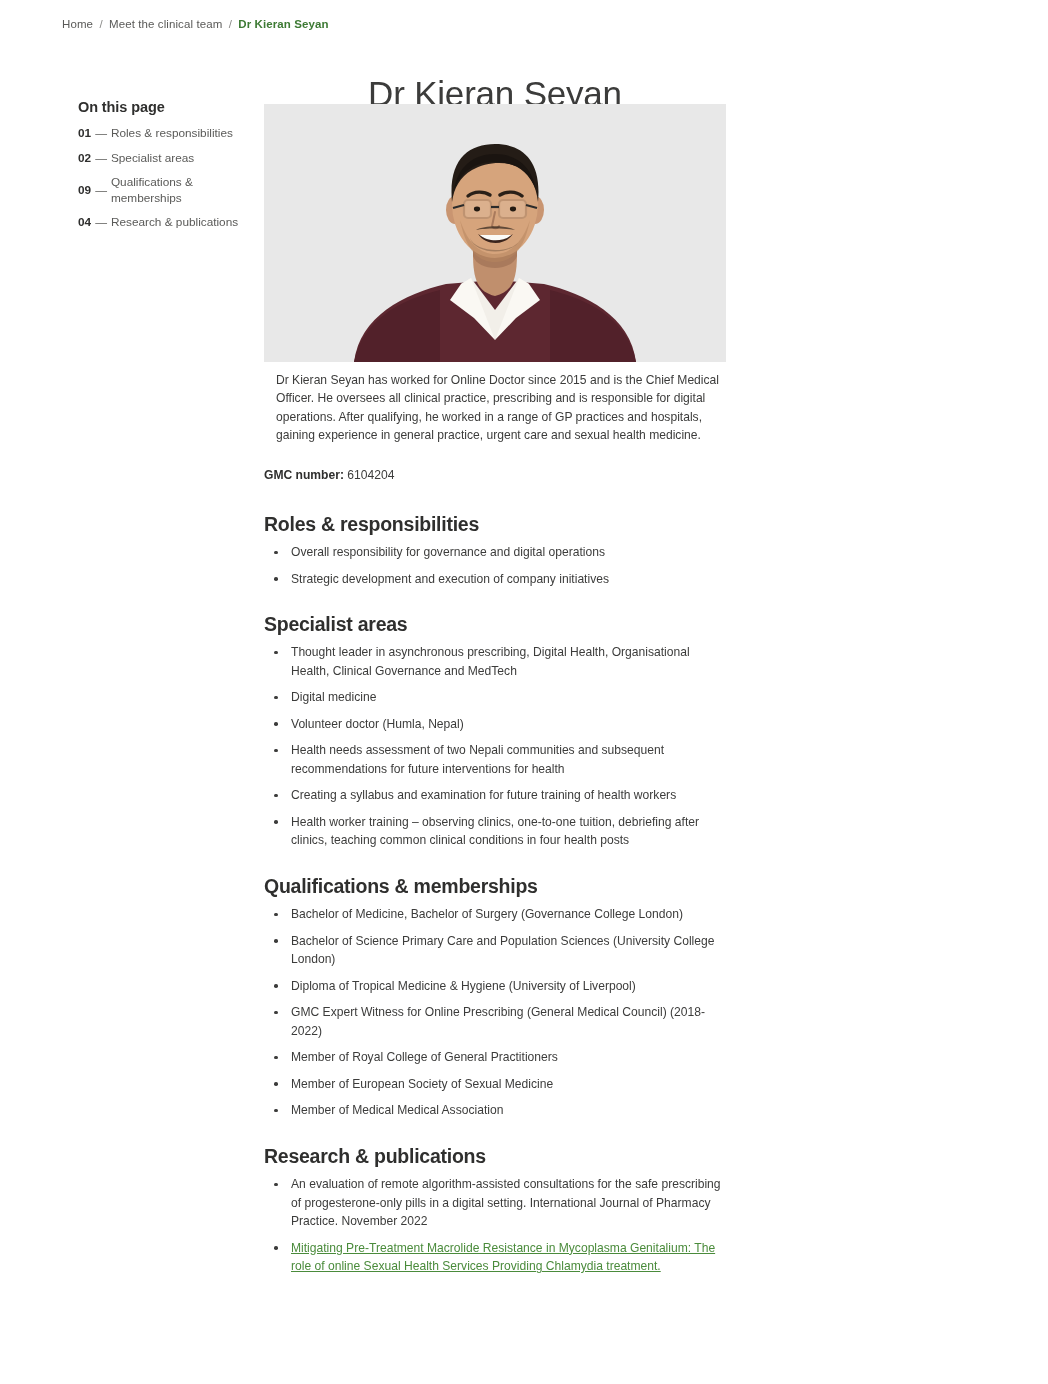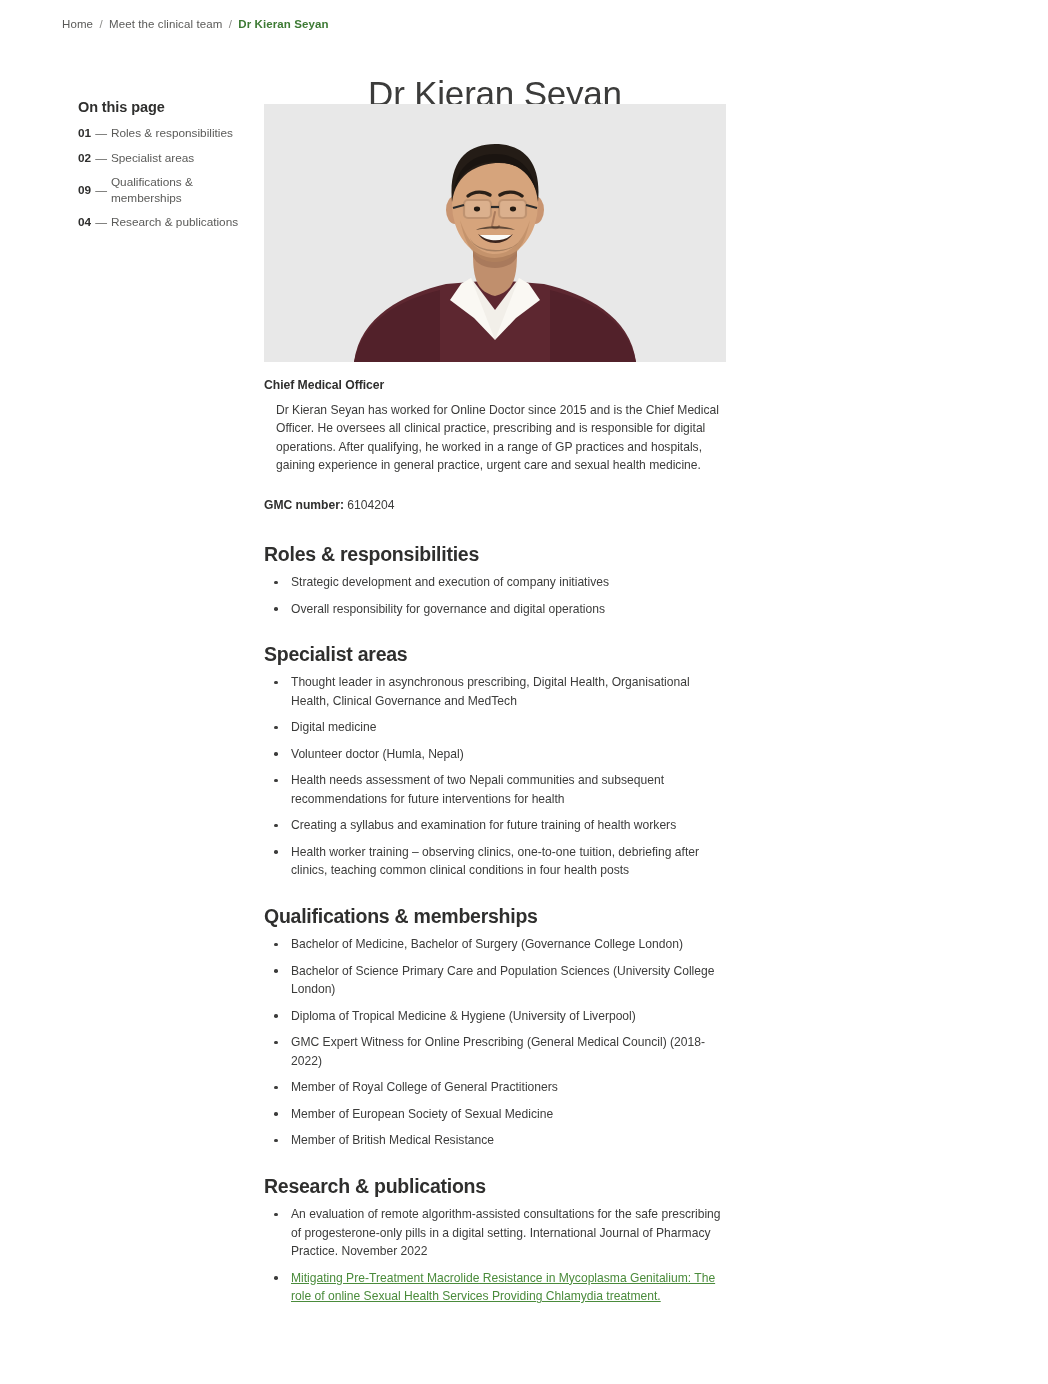--- a/index.html
+++ b/index.html
@@ -258,52 +258,51 @@
 
         <path d="M214 130 C222 142 241 142 249 130 C241 136 222 136 214 130 Z" fill="#3a241c"></path>
         <path d="M216 131 C223 138 240 138 247 131 Z" fill="#fbfbf8"></path>
 
         <path d="M212 126 C221 121 242 121 251 126 C242 124 221 124 212 126 Z" fill="#3a2c22" opacity="0.75"></path>
         <path d="M206 134 C212 152 250 152 257 134 C252 150 212 150 206 134 Z" fill="#4a382b" opacity="0.35"></path>
       </g>
     </svg>
   </div>
 
-  <div class="job-title">Chief Medical Officer</div>
   <p class="bio">Dr Kieran Seyan has worked for Online Doctor since 2015 and is the Chief Medical Officer. He oversees all clinical practice, prescribing and is responsible for digital operations. After qualifying, he worked in a range of GP practices and hospitals, gaining experience in general practice, urgent care and sexual health medicine.</p>
   <p class="gmc">
     <b>GMC number:</b>
     <span>6104204</span>
   </p>
 
   <h2 class="section-heading first">Roles &amp; responsibilities</h2>
   <ul class="bullets">
+    <li>Overall responsibility for governance and digital operations</li>
     <li>Strategic development and execution of company initiatives</li>
-    <li>Overall responsibility for governance and digital operations</li>
   </ul>
 
   <h2 class="section-heading">Specialist areas</h2>
   <ul class="bullets">
     <li>Thought leader in asynchronous prescribing, Digital Health, Organisational Health, Clinical Governance and MedTech</li>
     <li>Digital medicine</li>
     <li>Volunteer doctor (Humla, Nepal)</li>
     <li>Health needs assessment of two Nepali communities and subsequent recommendations for future interventions for health</li>
     <li>Creating a syllabus and examination for future training of health workers</li>
     <li>Health worker training – observing clinics, one-to-one tuition, debriefing after clinics, teaching common clinical conditions in four health posts</li>
   </ul>
 
   <h2 class="section-heading">Qualifications &amp; memberships</h2>
   <ul class="bullets">
     <li>Bachelor of Medicine, Bachelor of Surgery (Governance College London)</li>
     <li>Bachelor of Science Primary Care and Population Sciences (University College London)</li>
     <li>Diploma of Tropical Medicine &amp; Hygiene (University of Liverpool)</li>
     <li>GMC Expert Witness for Online Prescribing (General Medical Council) (2018-2022)</li>
     <li>Member of Royal College of General Practitioners</li>
     <li>Member of European Society of Sexual Medicine</li>
-    <li>Member of British Medical Resistance</li>
+    <li>Member of Medical Medical Association</li>
   </ul>
 
   <h2 class="section-heading">Research &amp; publications</h2>
   <ul class="bullets">
     <li>
       <a href="#"></a><span>An evaluation of remote algorithm-assisted consultations for the safe prescribing of progesterone-only pills in a digital setting. International Journal of Pharmacy Practice. November 2022</span>
     </li>
     <li>
       <a href="#">Mitigating Pre-Treatment Macrolide Resistance in Mycoplasma Genitalium: The role of online Sexual Health Services Providing Chlamydia treatment.</a>
     </li>

